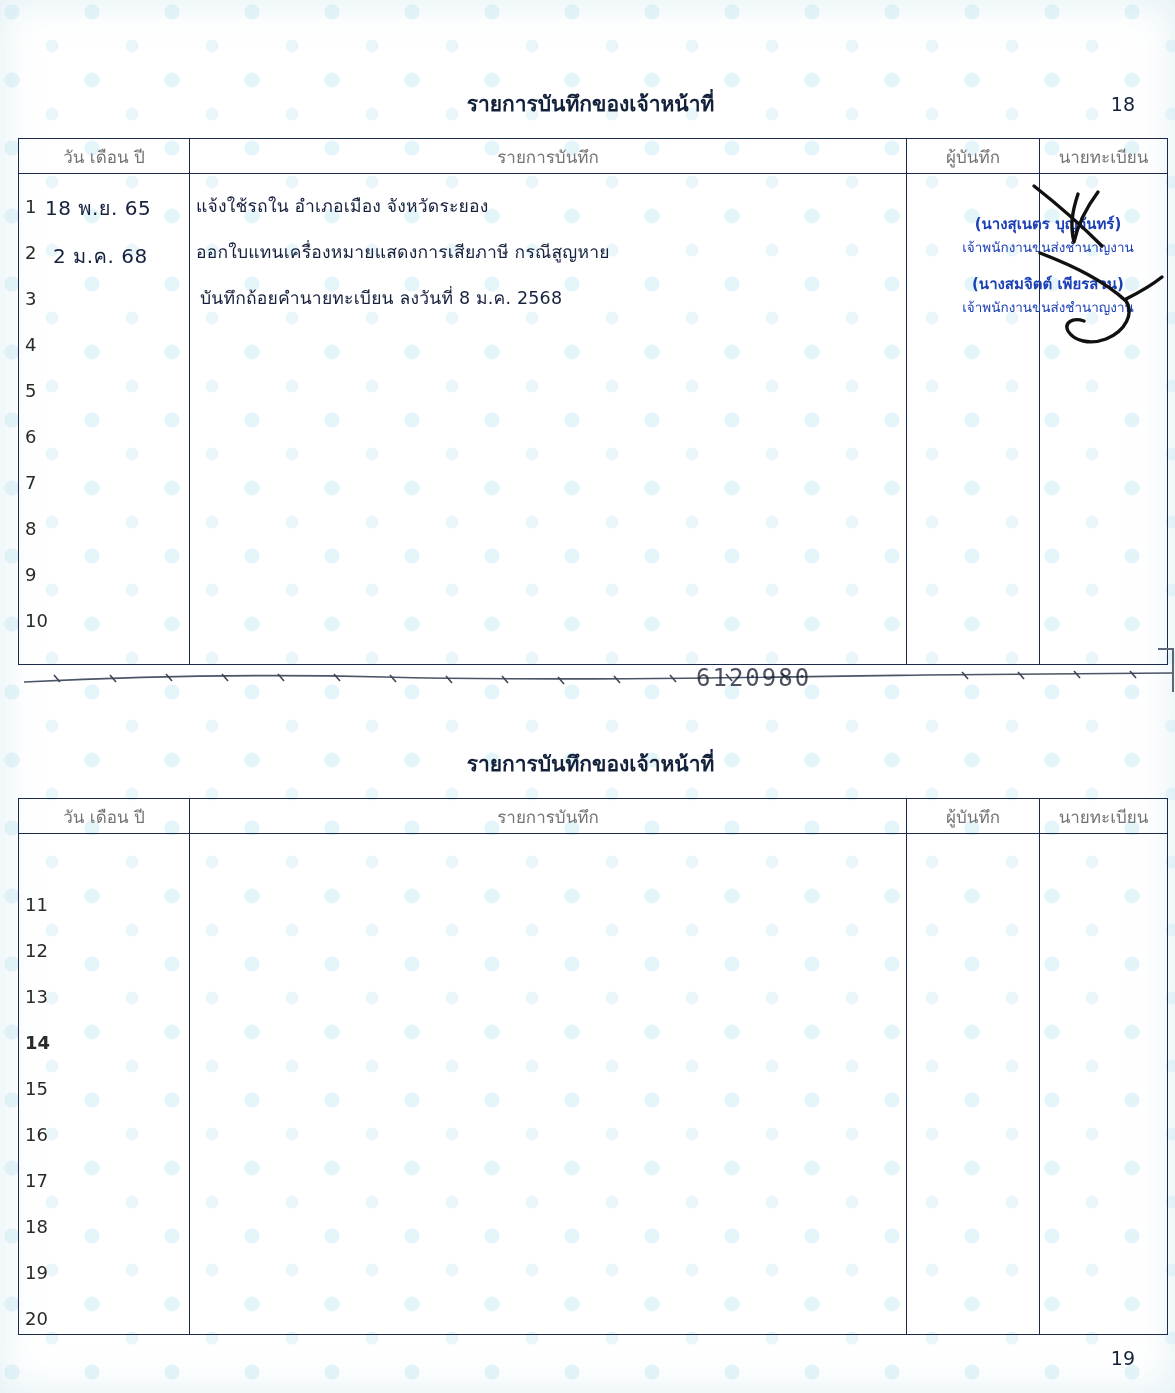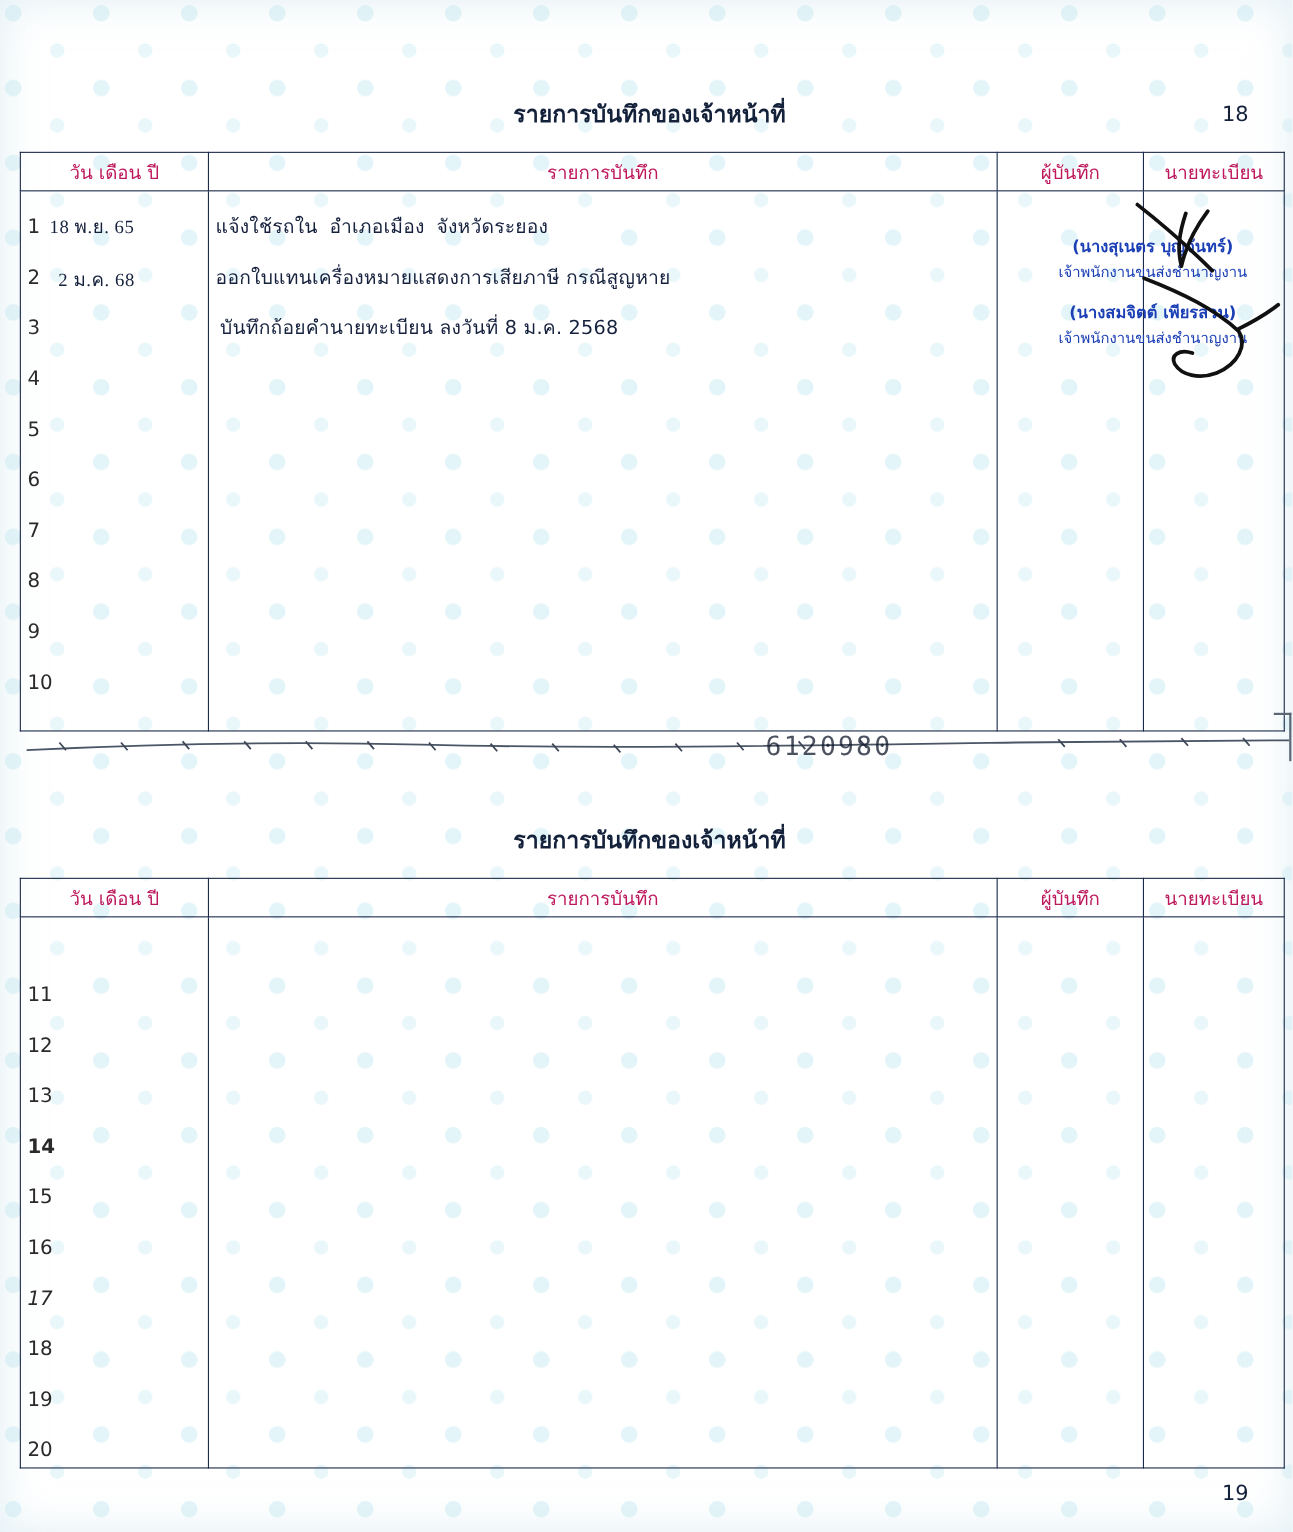--- a/index.html
+++ b/index.html
@@ -47,21 +47,21 @@
     table-layout:fixed;
   }
   table.reg th, table.reg td{
     border:1.6px solid #1b2a4a;
     padding:0;
     vertical-align:top;
     background:transparent;
   }
   table.reg thead th{
     height:34px;
-    font-size:17px;font-weight:normal;color:#be185d;
+    font-size:17px;font-weight:normal;color:#737373;
     text-align:center;vertical-align:middle;
     font-family:"DejaVu Sans", sans-serif;
   }
   .col-date{width:170px;}
   .col-detail{width:716px;}
   .col-recorder{width:132px;}
   .col-registrar{width:127px;}
   .rows-cell{position:relative;padding:0;}
   .lineno{
     position:absolute;left:6px;
@@ -69,21 +69,21 @@
     font-family:"DejaVu Sans", sans-serif;
   }
 
   
   .hand{
     position:absolute;
     font-family:"DejaVu Sans", sans-serif;
     color:#16213d;
     white-space:nowrap;
   }
-  .hand-date{font-size:17px;letter-spacing:0.5px;font-family:Liberation Serif, serif;}
+  .hand-date{font-size:20px;letter-spacing:0.5px;}
   .hand-detail{font-size:17.5px;letter-spacing:0.2px;}
 
   .stamp{
     position:absolute;
     color:#1b3fb5;
     font-family:"DejaVu Sans", sans-serif;
     white-space:nowrap;
     text-align:center;
   }
   .stamp-name{font-size:15px;font-weight:bold;}
@@ -143,21 +143,21 @@
             <span class="lineno" style="top:298px;">7</span>
             <span class="lineno" style="top:344px;">8</span>
             <span class="lineno" style="top:390px;">9</span>
             <span class="lineno" style="top:436px;">10</span>
 
             <span class="hand hand-date" style="left:26px;top:18px;">18 พ.ย. 65</span>
             <span class="hand hand-date" style="left:34px;top:66px;">2 ม.ค. 68</span>
           </td>
 
           <td class="rows-cell">
-            <span class="hand hand-detail" style="left:6px;top:18px;font-family:Liberation Mono, monospace;">แจ้งใช้รถใน อำเภอเมือง จังหวัดระยอง</span>
+            <span class="hand hand-detail" style="left:6px;top:18px;">แจ้งใช้รถใน อำเภอเมือง จังหวัดระยอง</span>
             <span class="hand hand-detail" style="left:6px;top:64px;">ออกใบแทนเครื่องหมายแสดงการเสียภาษี กรณีสูญหาย</span>
             <span class="hand hand-detail" style="left:10px;top:110px;">บันทึกถ้อยคำนายทะเบียน ลงวันที่ 8 ม.ค. 2568</span>
           </td>
 
           <td class="rows-cell"></td>
 
           <td class="rows-cell"></td>
         </tr>
       </tbody>
     </table>
@@ -224,21 +224,21 @@
       </thead>
       <tbody>
         <tr>
           <td class="rows-cell" style="height:500px;">
             <span class="lineno" style="top:60px;">11</span>
             <span class="lineno" style="top:106px;">12</span>
             <span class="lineno" style="top:152px;">13</span>
             <span class="lineno" style="top:198px;font-weight:bold;">14</span>
             <span class="lineno" style="top:244px;">15</span>
             <span class="lineno" style="top:290px;">16</span>
-            <span class="lineno" style="top:336px;font-style:italic;">17</span>
+            <span class="lineno" style="top:336px;">17</span>
             <span class="lineno" style="top:382px;">18</span>
             <span class="lineno" style="top:428px;">19</span>
             <span class="lineno" style="top:474px;">20</span>
           </td>
           <td class="rows-cell"></td>
           <td class="rows-cell"></td>
           <td class="rows-cell"></td>
         </tr>
       </tbody>
     </table>

